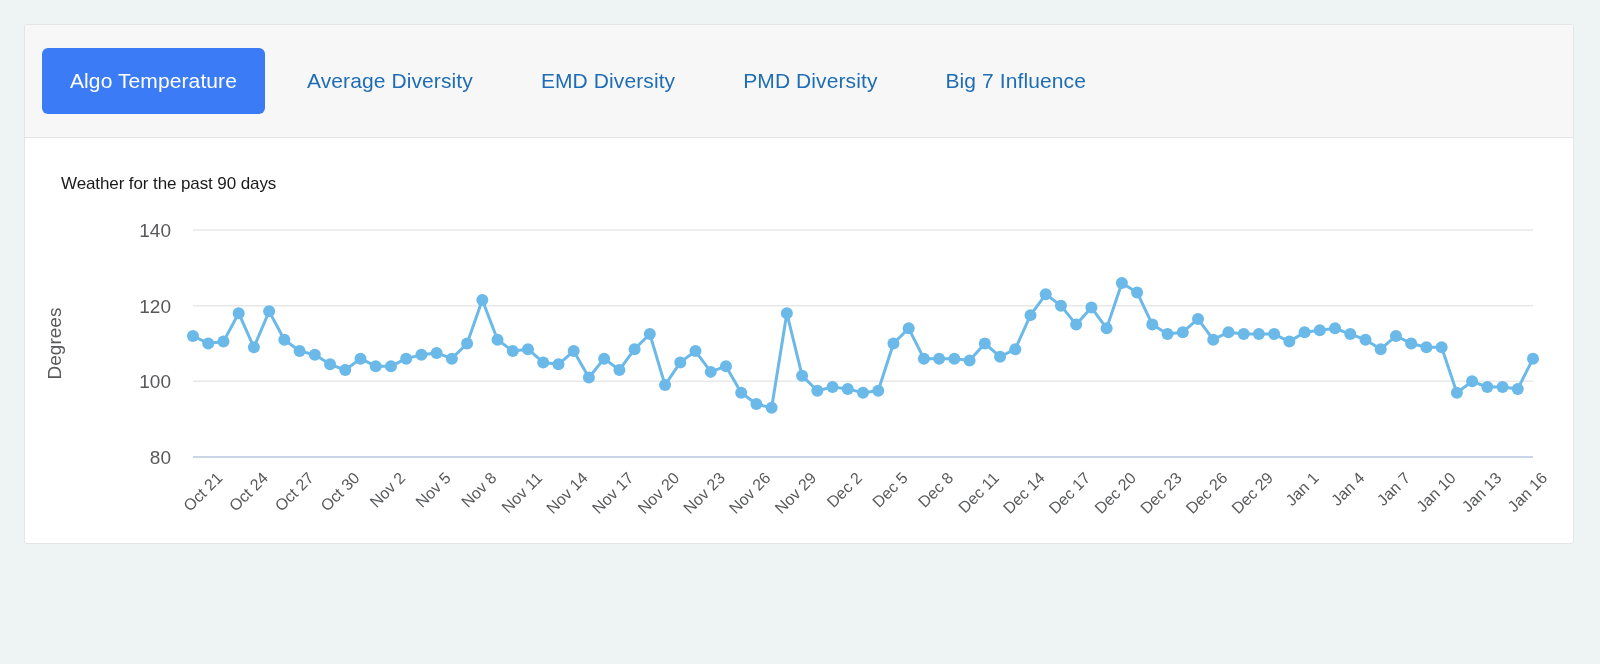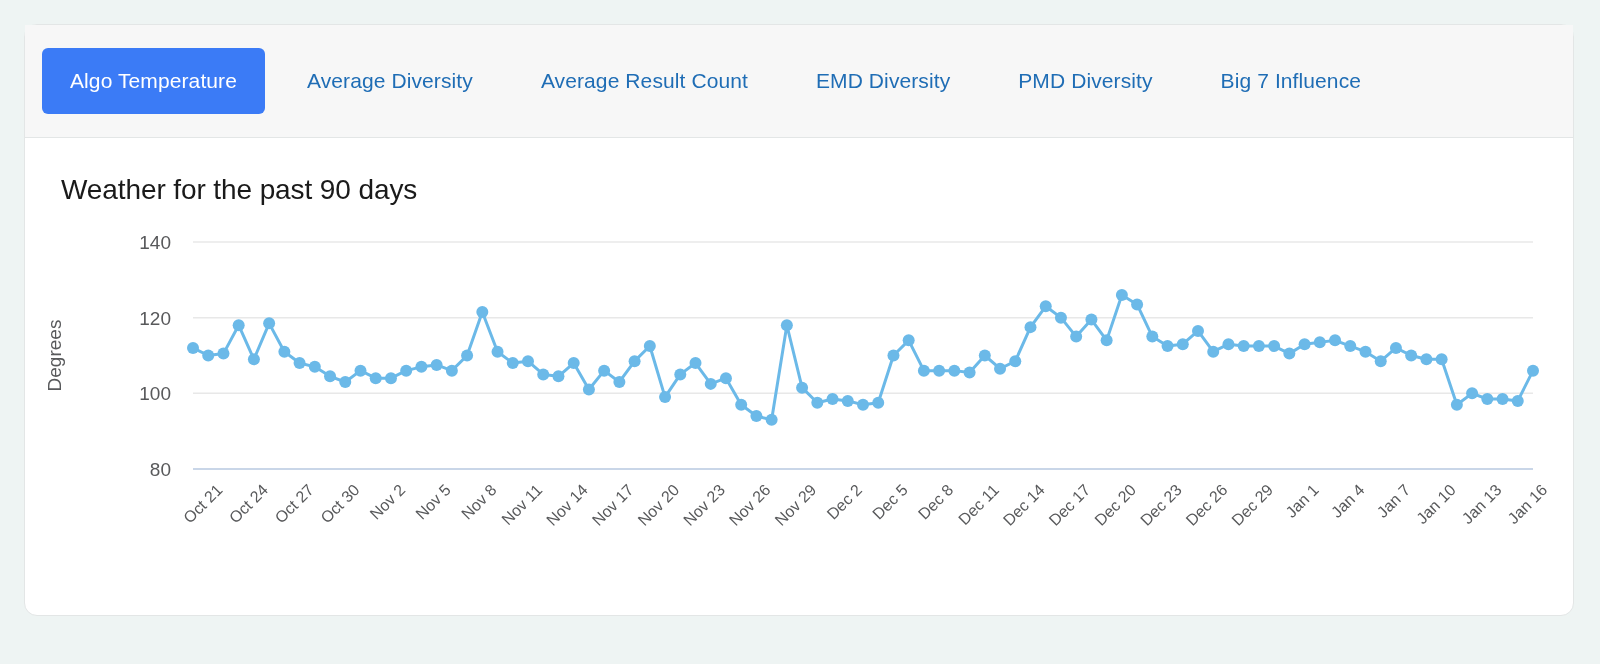--- a/index.html
+++ b/index.html
@@ -11,24 +11,24 @@
     height: 664px;
     background: #eef4f3;
     font-family: "Liberation Sans", sans-serif;
     overflow: hidden;
   }
   .card {
     position: absolute;
     left: 24px;
     top: 24px;
     width: 1550px;
-    height: 592px;
+    height: 520px;
     background: #ffffff;
     border: 1px solid #e3e6e6;
-    border-radius: 13px;
+    border-radius: 3px;
     box-sizing: border-box;
   }
   .tabbar {
     height: 113px;
     background: #f7f7f7;
     border-bottom: 1px solid #e3e6e6;
     display: flex;
     align-items: center;
     padding-left: 17px;
     box-sizing: border-box;
@@ -44,21 +44,21 @@
   .tab.active {
     background: #3b7bf6;
     color: #ffffff;
     border-radius: 6px;
     height: 66px;
     line-height: 66px;
     padding: 0 28px;
     margin-right: 8px;
   }
   .chart-title {
-    font-size: 28px;
+    font-size: 17px;
     color: #1a1a1a;
     padding: 36px 0 0 36px;
     letter-spacing: -0.1px;
   }
   .plot-wrap {
     position: relative;
     width: 1548px;
     height: 430px;
   }
   svg.chart {
@@ -91,21 +91,20 @@
   }
 </style>
 </head>
 <body>
 
 <div class="card">
 
   <div class="tabbar">
     <div class="tab active">Algo Temperature</div>
     <div class="tab">Average Diversity</div>
-    <div class="tab">Average Result Count</div>
     <div class="tab">EMD Diversity</div>
     <div class="tab">PMD Diversity</div>
     <div class="tab">Big 7 Influence</div>
   </div>
 
   <div class="chart-title">Weather for the past 90 days</div>
 
   <div class="plot-wrap">
     <svg class="chart" id="chart-svg" width="1548" height="430">
         <line x1="168" y1="263" x2="1508" y2="263" class="baseline"></line>

